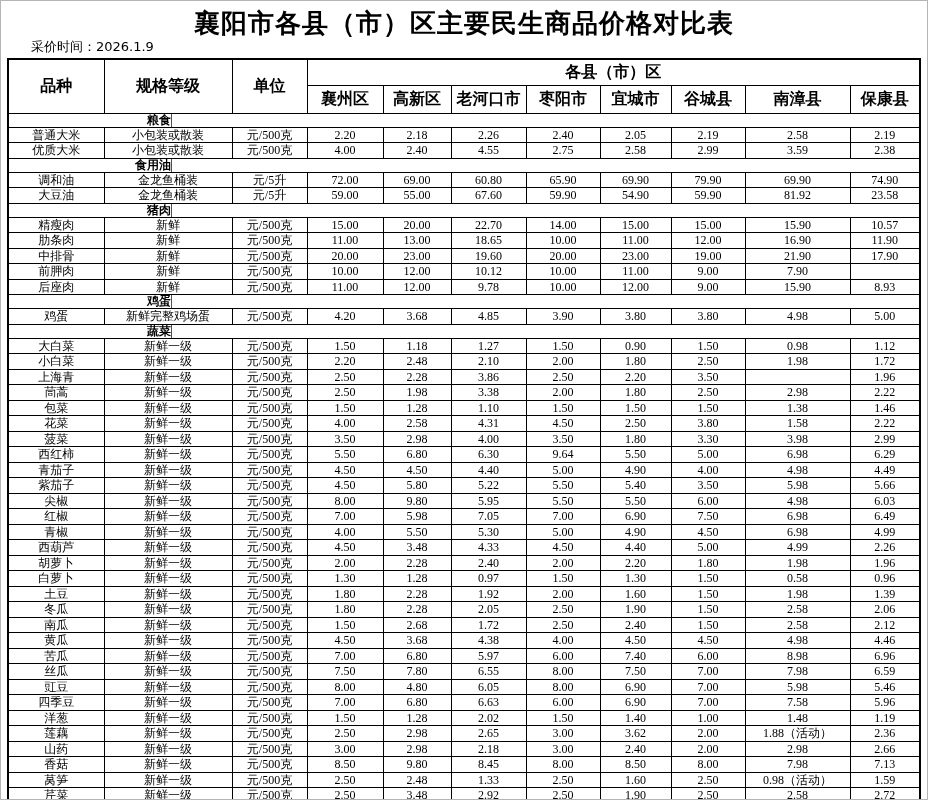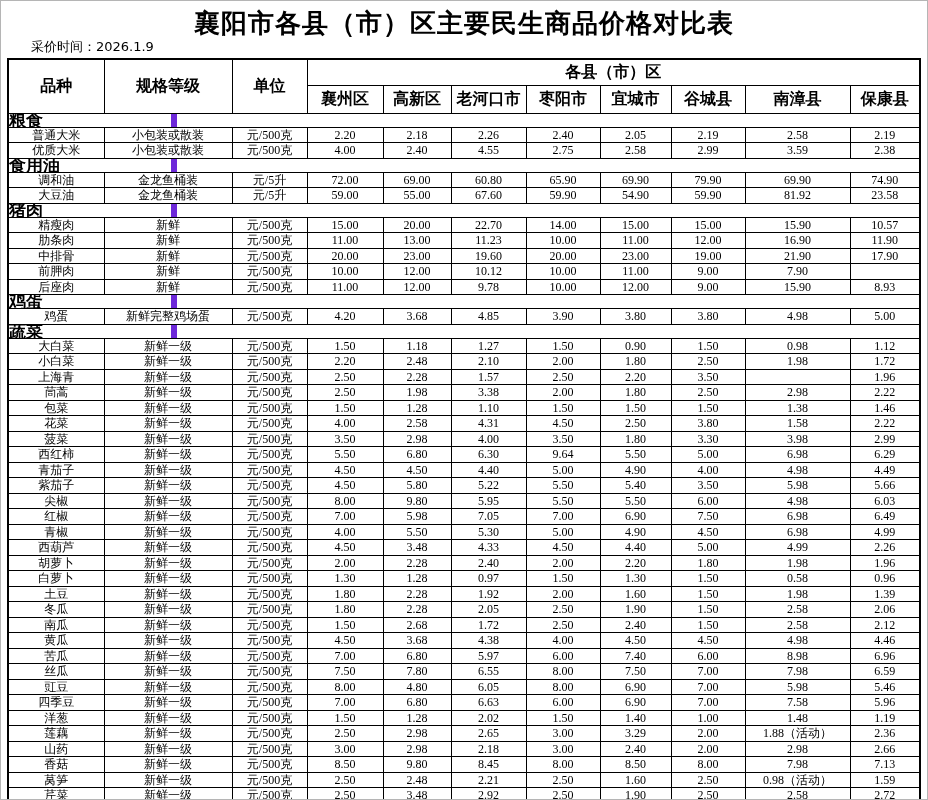--- a/index.html
+++ b/index.html
@@ -40,23 +40,23 @@
   tr.head-regions{height:28px;}
   tbody tr.item-row{height:15.5px;}
   tbody tr.item-row td{font-size:12px;line-height:14px;}
   tbody tr.cat-row{height:13px;}
   tbody tr.cat-row td{padding:0;}
   .cat-inner{
     display:flex;align-items:center;height:100%;
   }
   .cat-label{
     width:162px;flex:0 0 162px;
-    border-right:6px solid #6d28d9;
-    font-weight:700;font-size:17px;line-height:13px;
-    text-align:left;height:13px;
+    border-right:1px solid #6d28d9;
+    font-weight:700;font-size:12px;line-height:13px;
+    text-align:right;height:13px;
     font-family:"DejaVu Sans","Liberation Sans",sans-serif;
   }
   .cat-rest{flex:1 1 auto;}
   td.variety-cell,td.spec-cell,td.unit-cell{font-size:12px;}
 </style>
 </head>
 <body>
 
 <div class="page-title">襄阳市各县（市）区主要民生商品价格对比表</div>
 
@@ -185,21 +185,21 @@
         <td>15.00</td>
         <td>15.90</td>
         <td>10.57</td>
       </tr>
       <tr class="item-row">
         <td class="variety-cell">肋条肉</td>
         <td class="spec-cell">新鲜</td>
         <td class="unit-cell">元/500克</td>
         <td>11.00</td>
         <td>13.00</td>
-        <td>11.23</td>
+        <td>18.65</td>
         <td>10.00</td>
         <td>11.00</td>
         <td>12.00</td>
         <td>16.90</td>
         <td>11.90</td>
       </tr>
       <tr class="item-row">
         <td class="variety-cell">中排骨</td>
         <td class="spec-cell">新鲜</td>
         <td class="unit-cell">元/500克</td>
@@ -292,21 +292,21 @@
         <td>2.50</td>
         <td>1.98</td>
         <td>1.72</td>
       </tr>
       <tr class="item-row">
         <td class="variety-cell">上海青</td>
         <td class="spec-cell">新鲜一级</td>
         <td class="unit-cell">元/500克</td>
         <td>2.50</td>
         <td>2.28</td>
-        <td>1.57</td>
+        <td>3.86</td>
         <td>2.50</td>
         <td>2.20</td>
         <td>3.50</td>
         <td></td>
         <td>1.96</td>
       </tr>
       <tr class="item-row">
         <td class="variety-cell">茼蒿</td>
         <td class="spec-cell">新鲜一级</td>
         <td class="unit-cell">元/500克</td>
@@ -593,21 +593,21 @@
         <td>1.19</td>
       </tr>
       <tr class="item-row">
         <td class="variety-cell">莲藕</td>
         <td class="spec-cell">新鲜一级</td>
         <td class="unit-cell">元/500克</td>
         <td>2.50</td>
         <td>2.98</td>
         <td>2.65</td>
         <td>3.00</td>
-        <td>3.29</td>
+        <td>3.62</td>
         <td>2.00</td>
         <td>1.88（活动）</td>
         <td>2.36</td>
       </tr>
       <tr class="item-row">
         <td class="variety-cell">山药</td>
         <td class="spec-cell">新鲜一级</td>
         <td class="unit-cell">元/500克</td>
         <td>3.00</td>
         <td>2.98</td>
@@ -630,21 +630,21 @@
         <td>8.00</td>
         <td>7.98</td>
         <td>7.13</td>
       </tr>
       <tr class="item-row">
         <td class="variety-cell">莴笋</td>
         <td class="spec-cell">新鲜一级</td>
         <td class="unit-cell">元/500克</td>
         <td>2.50</td>
         <td>2.48</td>
-        <td>2.21</td>
+        <td>1.33</td>
         <td>2.50</td>
         <td>1.60</td>
         <td>2.50</td>
         <td>0.98（活动）</td>
         <td>1.59</td>
       </tr>
       <tr class="item-row">
         <td class="variety-cell">芹菜</td>
         <td class="spec-cell">新鲜一级</td>
         <td class="unit-cell">元/500克</td>

